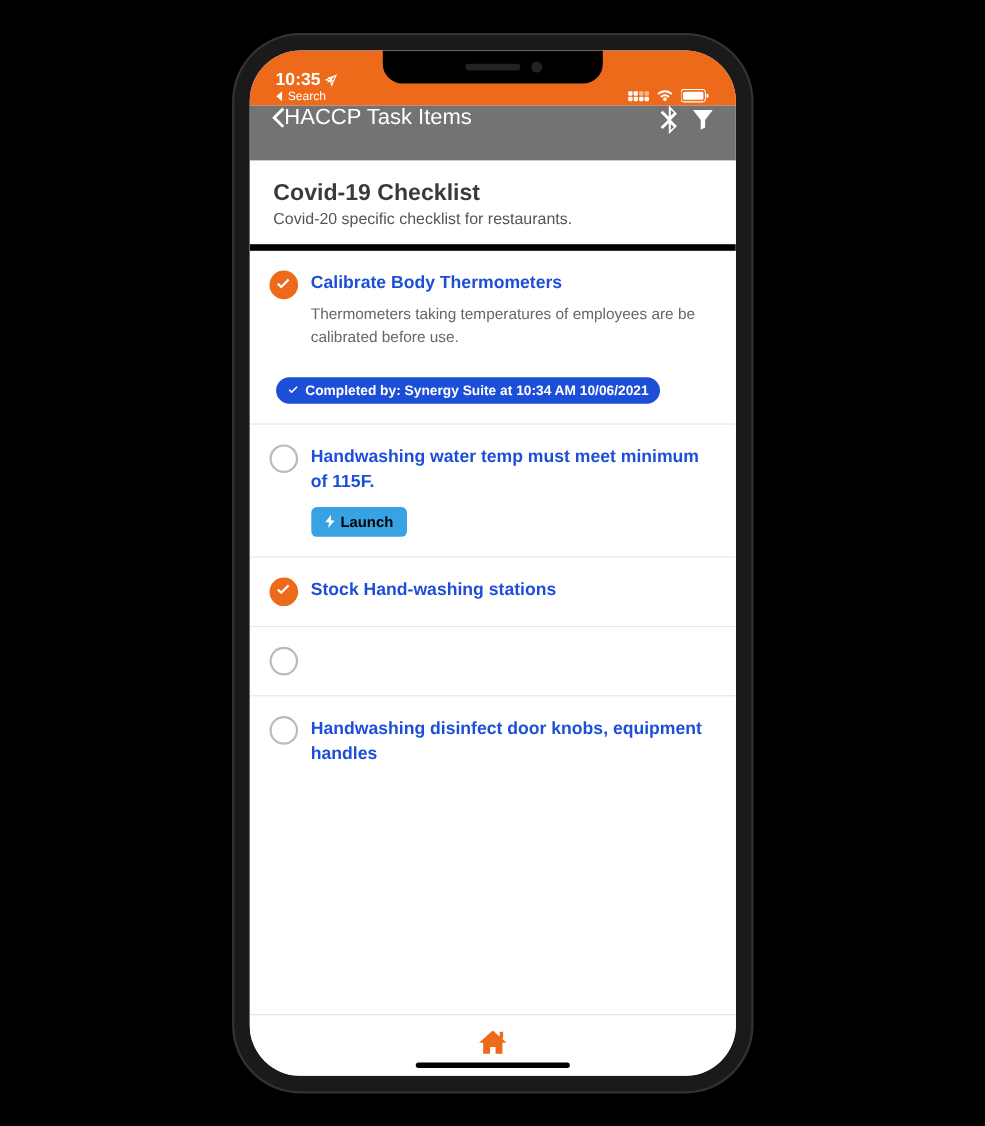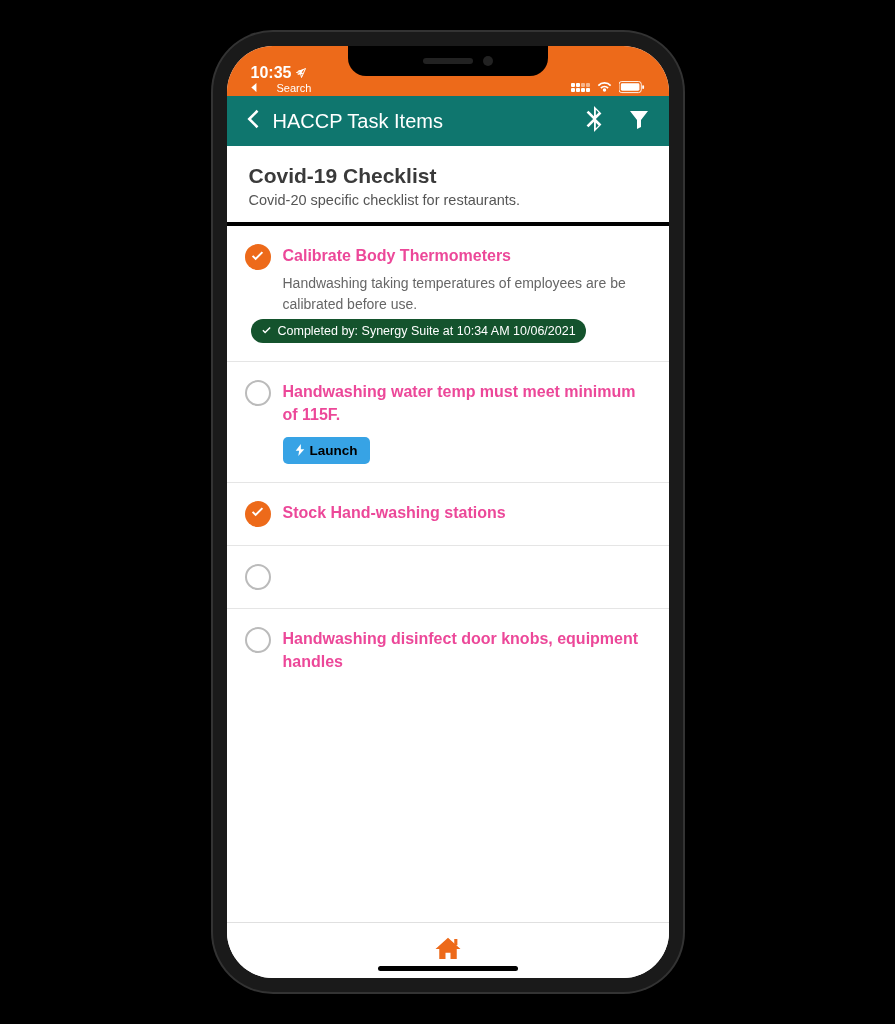--- a/index.html
+++ b/index.html
@@ -66,52 +66,50 @@
     height: 50px;
     display: flex;
     justify-content: space-between;
     align-items: flex-end;
     padding: 0 24px 2px 24px;
     font-size: 16px;
     font-weight: 600;
   }
   .status-left { display: flex; flex-direction: column; line-height: 1.1; }
   .status-time { display: flex; align-items: center; gap: 4px; }
-  .status-back { font-size: 11px; font-weight: 400; display: flex; align-items: center; gap: 19px; }
+  .status-back { font-size: 11px; font-weight: 400; display: flex; align-items: center; gap: 4px; }
   .status-right { display: flex; align-items: center; gap: 6px; }
   .signal-dots {
     display: grid; grid-template-columns: repeat(4, 4px); grid-template-rows: repeat(2, 4px);
     gap: 1px;
   }
   .signal-dots span { width:4px; height:4px; background:#fff; border-radius:1px; }
   .signal-dots span.dim { opacity:0.5; }
   .wifi-icon svg, .battery-icon svg, .loc-icon svg { display:block; }
   .nav-bar {
-    background: #0f766e;
+    background: #737373;
     color: #fff;
     height: 50px;
     display: flex;
-    align-items: center;
     padding: 0 18px;
-    gap: 14px;
   }
   .nav-title {
     font-size: 20px;
     font-weight: 500;
     flex: 1;
   }
   .nav-bar svg { fill: #fff; }
   .content {
     flex: 1;
     overflow-y: auto;
     background: #fff;
   }
   .header-block {
     padding: 18px 22px 14px 22px;
-    border-bottom: 4px solid #000000;
+    border-bottom: 6px solid #000000;
   }
   .header-title {
     font-size: 21px;
     font-weight: 700;
     color: #3a3a3a;
     margin-bottom: 4px;
   }
   .header-sub {
     font-size: 14.5px;
     color: #555;
@@ -137,40 +135,40 @@
     background: #fff;
   }
   .check.done {
     background: #ed6a1a;
   }
   .check.done svg { width: 15px; height: 15px; }
   .task-body { flex: 1; }
   .task-title {
     font-size: 16px;
     font-weight: 700;
-    color: #ec4899;
+    color: #1d4ed8;
     line-height: 1.45;
   }
   .task-desc {
     font-size: 14px;
     color: #666;
     margin-top: 6px;
     line-height: 1.5;
   }
   .completed-pill {
     display: inline-flex;
     align-items: center;
     gap: 6px;
-    background: #14532d;
+    background: #1d4ed8;
     color: #fff;
     font-size: 12.5px;
-    font-weight: 400;
+    font-weight: 700;
     padding: 5px 10px;
     border-radius: 14px;
-    margin-top: 4px;
+    margin-top: 26px;
     margin-left: -32px;
   }
   .completed-pill svg { width:11px; height:11px; }
   .launch-btn {
     display: inline-flex;
     align-items: center;
     gap: 5px;
     background: #37a3e5;
     color: #000000;
     font-size: 13.5px;
@@ -282,21 +280,21 @@
       </div>
 
       <div class="task">
         <div class="check done">
           <svg viewBox="0 0 16 16">
               <path fill="#fff" d="M6 11L2 7l1.5-1.5L6 8l6.5-6.5L14 3z"></path>
             </svg>
         </div>
         <div class="task-body">
           <div class="task-title">Calibrate Body Thermometers</div>
-          <div class="task-desc">Handwashing taking temperatures of employees are be calibrated before use.</div>
+          <div class="task-desc">Thermometers taking temperatures of employees are be calibrated before use.</div>
           <div class="completed-pill">
             <svg viewBox="0 0 16 16">
                 <path fill="#fff" d="M6 11L2 7l1.5-1.5L6 8l6.5-6.5L14 3z"></path>
               </svg>
             <span>Completed by: Synergy Suite at 10:34 AM 10/06/2021</span>
           </div>
         </div>
       </div>
 
       <div class="task">

